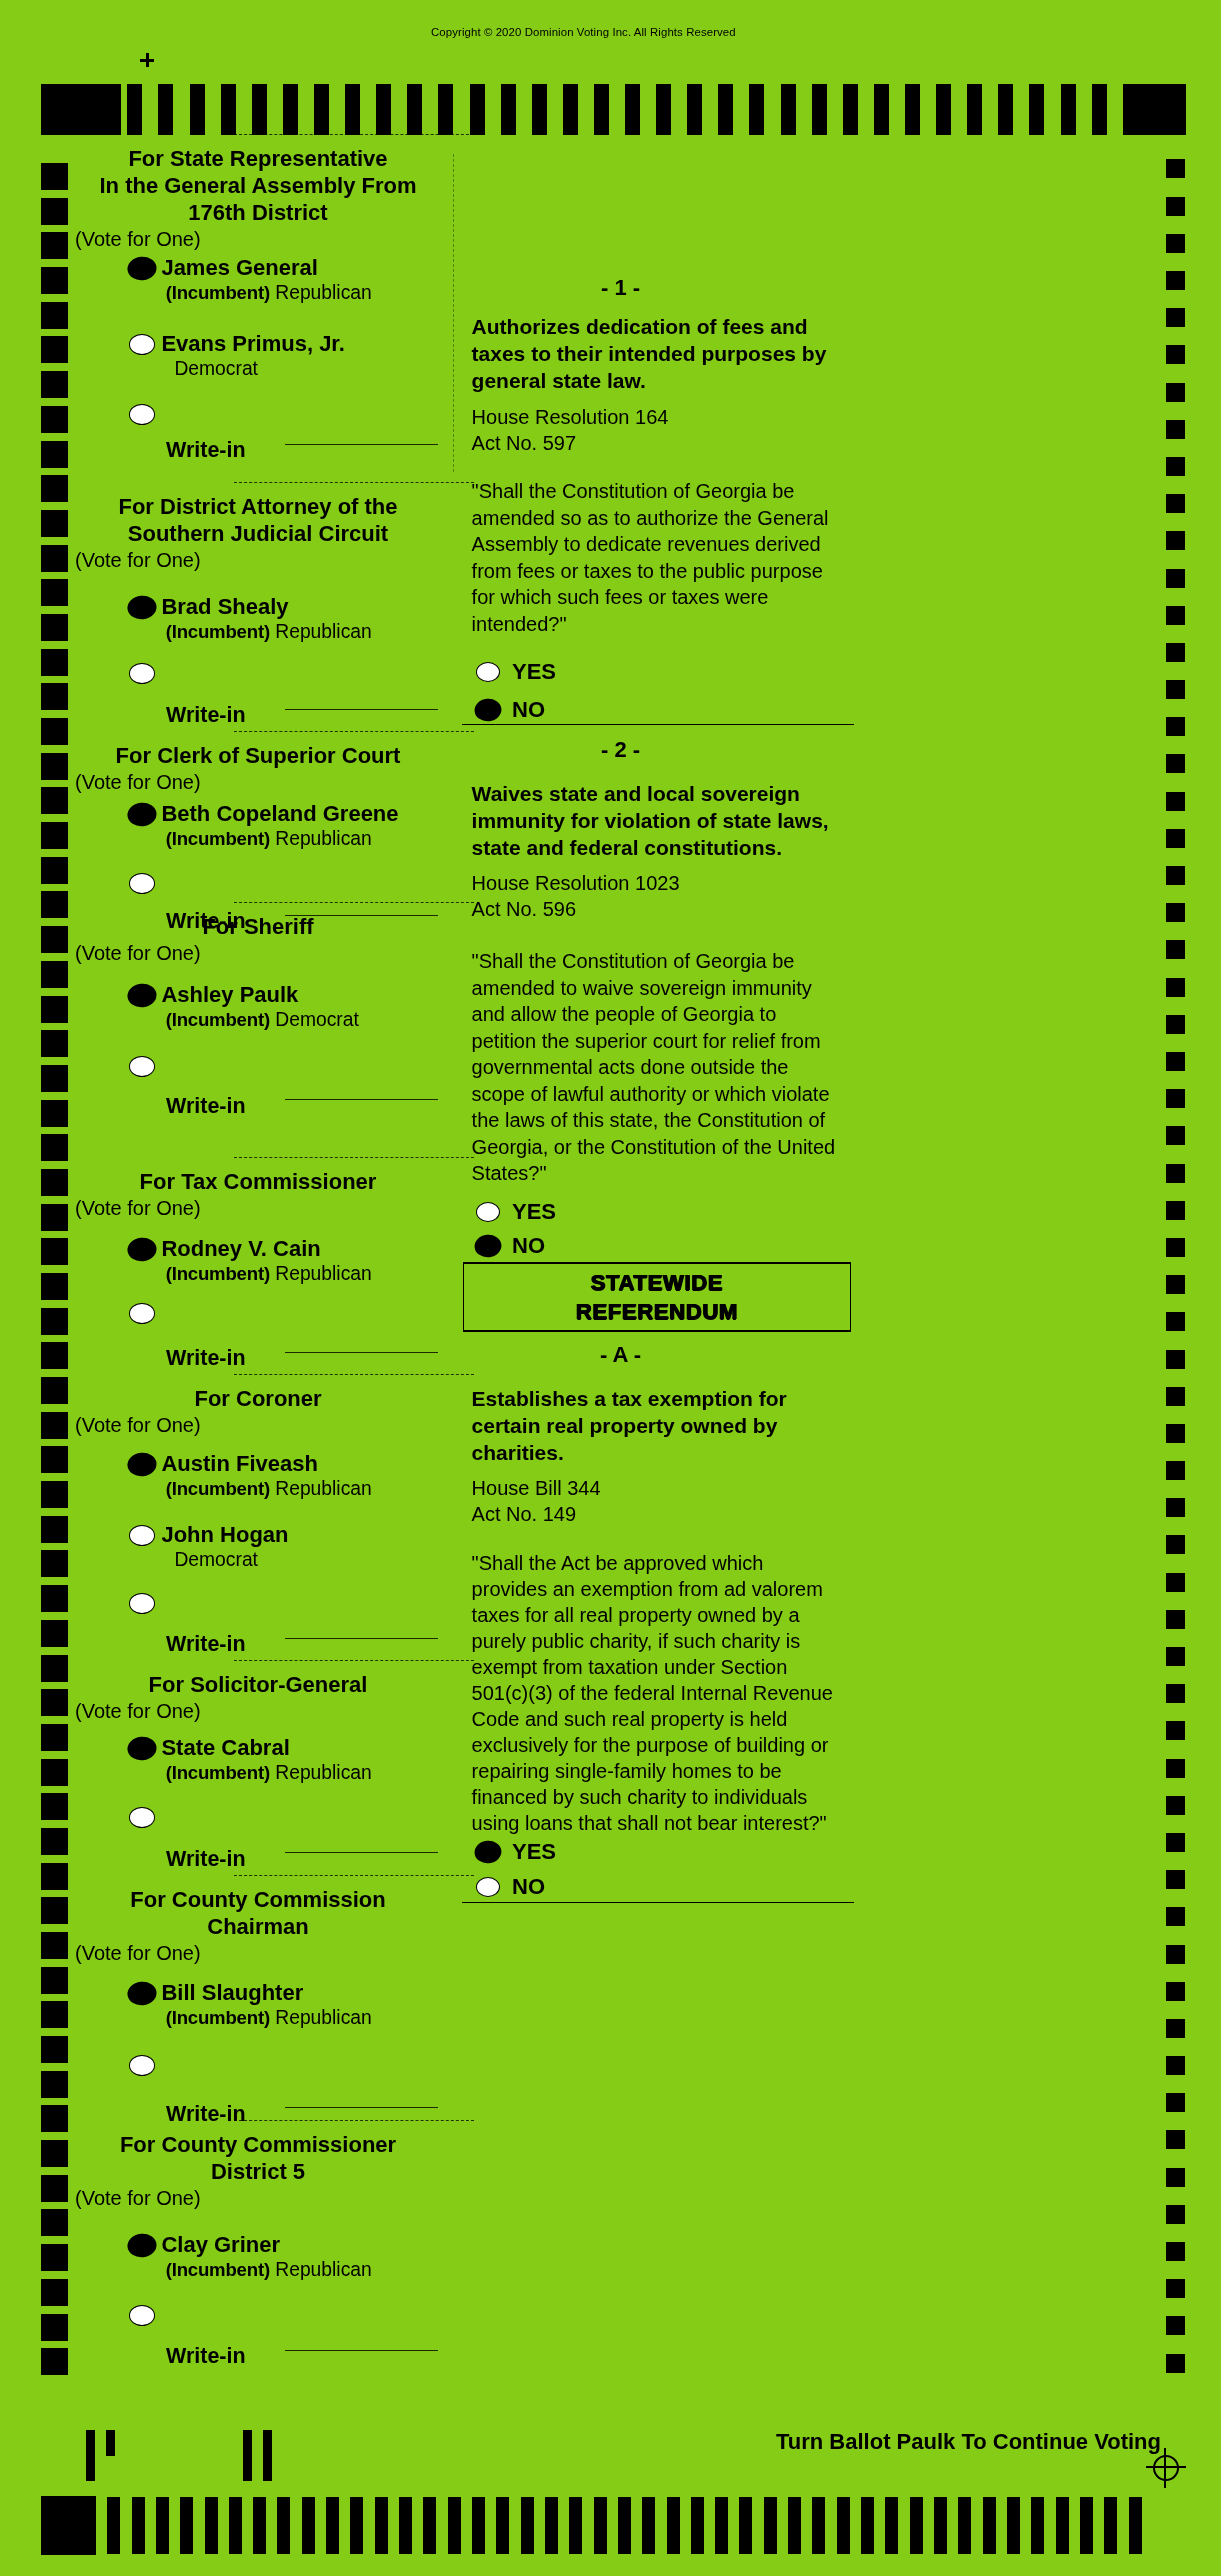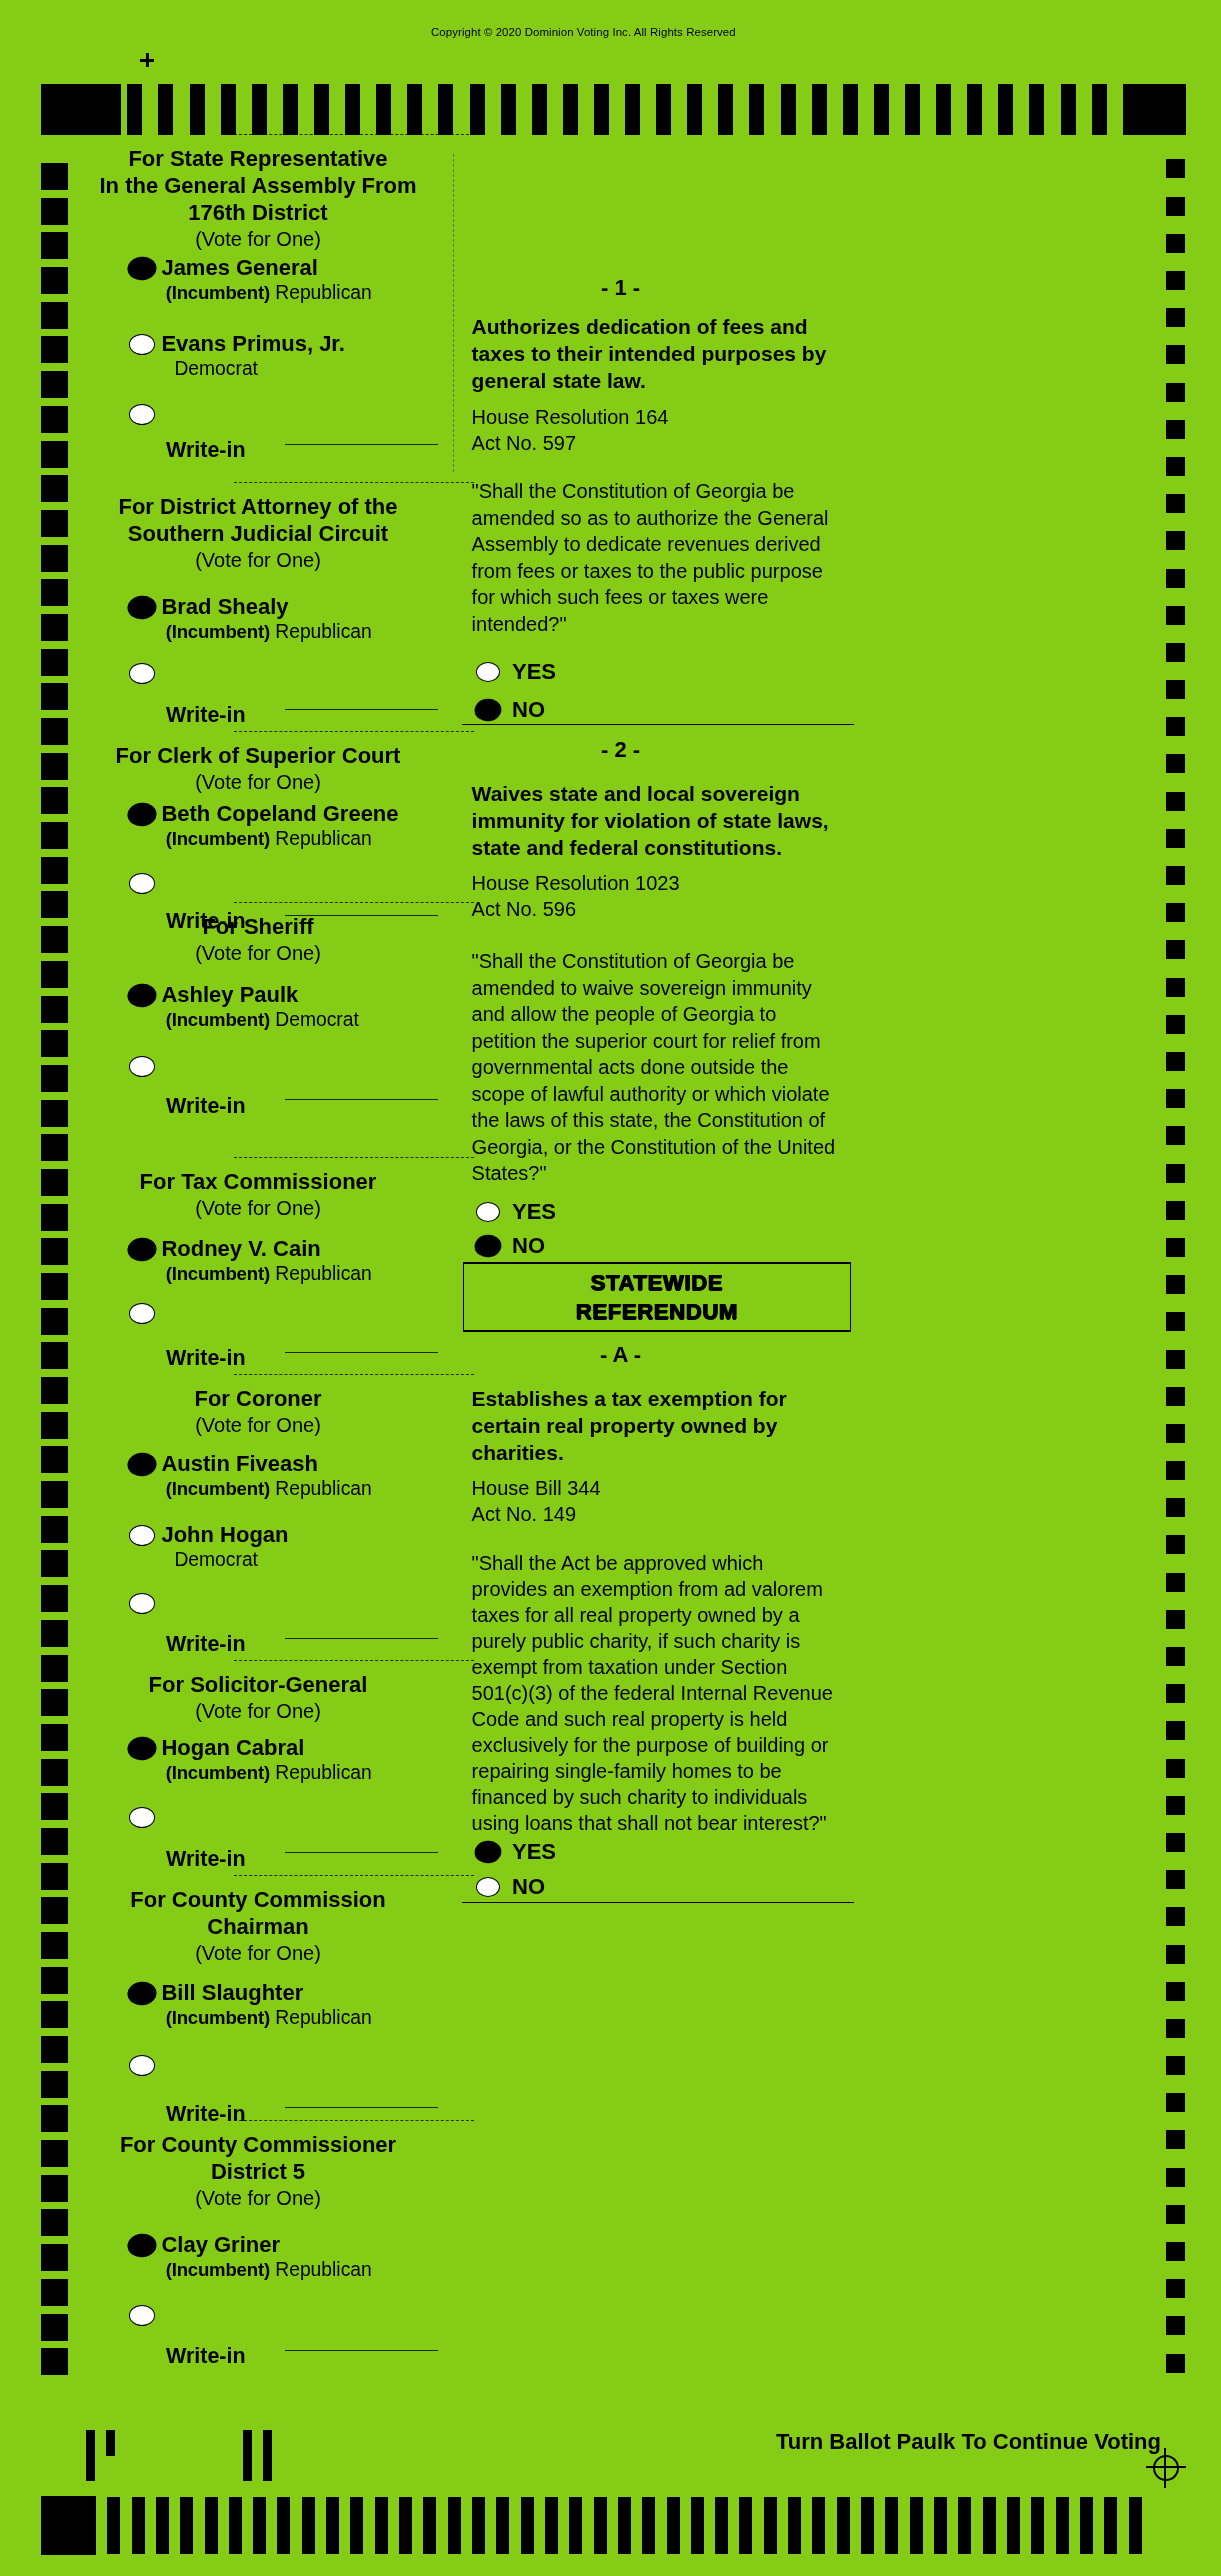--- a/index.html
+++ b/index.html
@@ -12,21 +12,21 @@
   .copy { position:absolute; left:431px; top:26px; font-size:11.4px; letter-spacing:0.1px; }
 
   .plus { position:absolute; left:140px; top:53px; width:14.3px; height:14.3px; }
   .plus::before { content:""; position:absolute; left:0; top:5.7px; width:14.3px; height:2.9px; background:#000; }
   .plus::after  { content:""; position:absolute; left:5.7px; top:0; width:2.9px; height:14.3px; background:#000; }
 
   
   .contest { position:absolute; left:75px; width:366px; }
   .hrule { position:absolute; top:-11.4px; left:159px; width:240px; border-top:1.4px dashed rgba(0,0,0,.75); }
   .ct { font-weight:bold; font-size:22px; line-height:27px; text-align:center; white-space:pre-line; }
-  .ci { font-size:20px; line-height:26px; text-align:center; }
+  .ci { font-size:20px; line-height:26px; }
   .cand { display:flex; align-items:flex-start; padding-left:54px; }
   .bub { flex:0 0 auto; width:26px; height:21px; border:1.4px solid #000; border-radius:50%; background:#fff; margin-top:2.1px; }
   .bub.filled { background:#000; border:2.1px solid #000; transform:scale(1.12) rotate(-6deg); }
   .cx { margin-left:6.4px; }
   .cn { font-weight:bold; font-size:22px; line-height:24px; }
   .cp { font-size:19.3px; line-height:22px; margin-left:4.3px; margin-top:2.1px; }
   .cp b { font-size:18.6px; letter-spacing:-0.2px; }
   .wrow { display:flex; align-items:flex-start; padding-left:91px; }
   .wl { font-weight:bold; font-size:21.5px; line-height:24px; white-space:nowrap; }
   .wline { flex:1; max-width:207px; border-top:1.4px solid rgba(0,0,0,.8); margin:5.7px 2.9px 0 39px; }
@@ -199,21 +199,21 @@
     </div>
   </section>
 
   <section class="contest" style="top:1671px">
     <div class="hrule"></div>
     <h2 class="ct">For Solicitor-General</h2>
     <div class="ci">(Vote for One)</div>
     <div class="cand" style="margin-top:12px">
       <span class="bub filled"></span>
       <div class="cx">
-        <div class="cn">Hogan Cabral</div>
+        <div class="cn">State Cabral</div>
         <div class="cp"><b>(Incumbent)</b> <span>Republican</span></div>
       </div>
     </div>
     <div class="cand" style="margin-top:21px">
       <span class="bub"></span>
     </div>
     <div class="wrow" style="margin-top:18.6px">
       <span class="wl">Write-in</span>
       <span class="wline"></span>
     </div>

